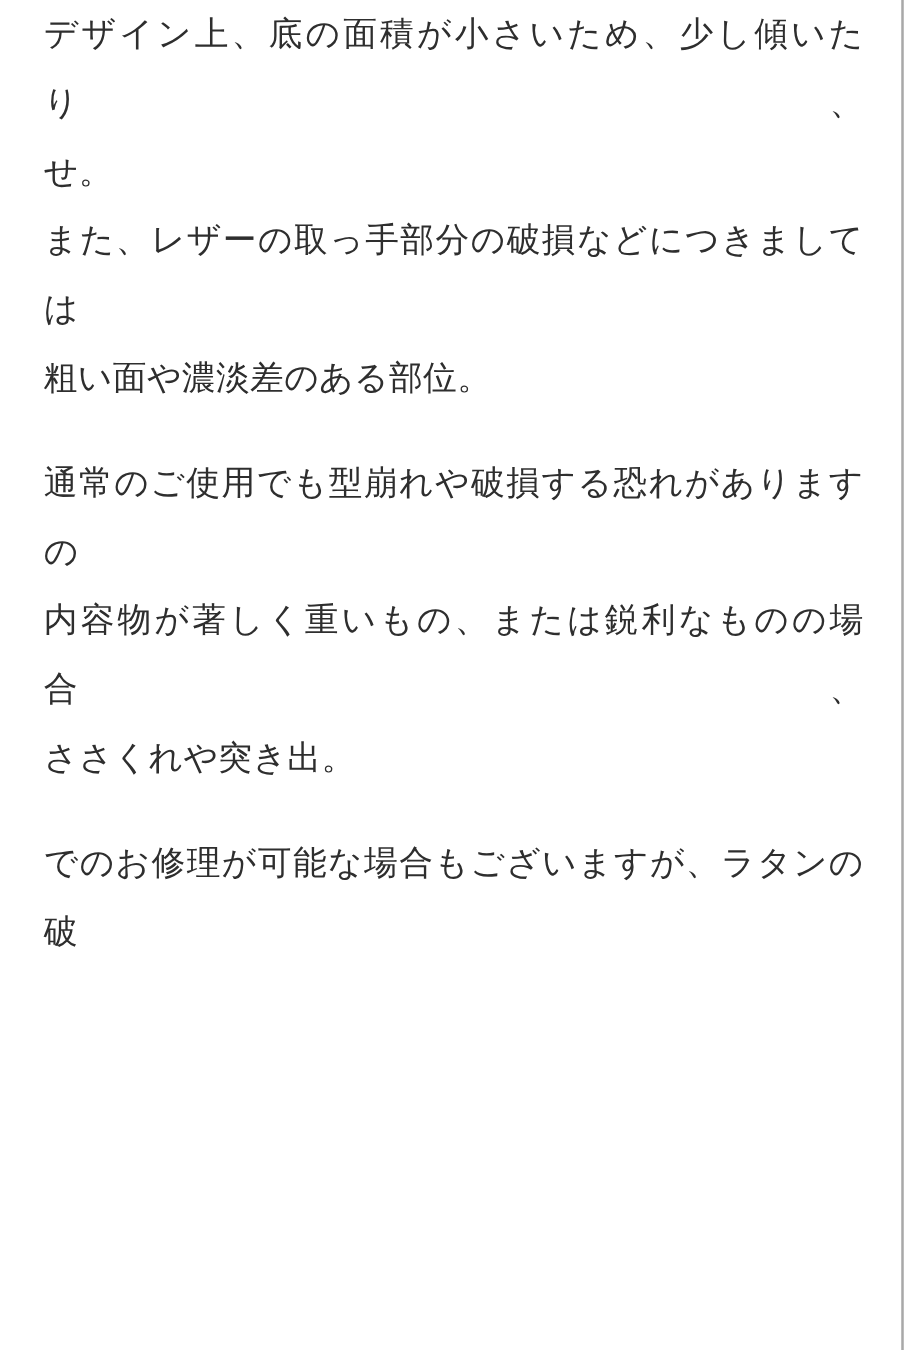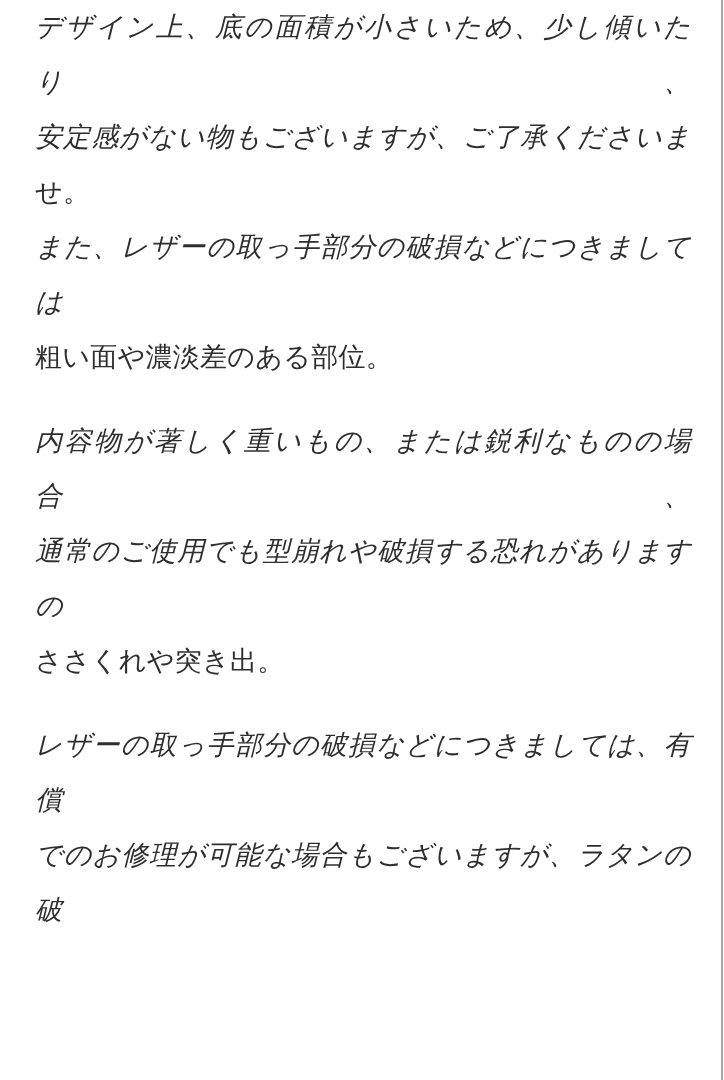--- a/index.html
+++ b/index.html
@@ -35,53 +35,50 @@
   .line{
     display:block;
     white-space:nowrap;
   }
   
   .line.fill{
     white-space:normal;
     text-align:justify;
     text-align-last:justify;
     text-justify:inter-character;
-    font-style:italic;
   }
   .edge-line{
     position:absolute;
     top:0;bottom:0;
     left:721px;
     width:2px;
     background:var(--edge);
   }
 </style>
 </head>
 <body>
 
 <div class="page">
 
   <div class="text-block">
 
     <p>
       <span class="line fill">デザイン上、底の面積が小さいため、少し傾いたり、</span>
-      <span class="line fill">安定感がない物もございますが、ご了承くださいま</span>
       <span class="line">せ。</span>
       <span class="line fill">また、レザーの取っ手部分の破損などにつきましては</span>
       <span class="line">粗い面や濃淡差のある部位。</span>
     </p>
 
     <p>
+      <span class="line fill">通常のご使用でも型崩れや破損する恐れがありますの</span>
       <span class="line fill">内容物が著しく重いもの、または鋭利なものの場合、</span>
-      <span class="line fill">通常のご使用でも型崩れや破損する恐れがありますの</span>
       <span class="line">ささくれや突き出。</span>
     </p>
 
     <p>
-      <span class="line fill">レザーの取っ手部分の破損などにつきましては、有償</span>
       <span class="line fill">でのお修理が可能な場合もございますが、ラタンの破</span>
 
     </p>
 
   </div>
 
   <div class="edge-line"></div>
 
 </div>
 

